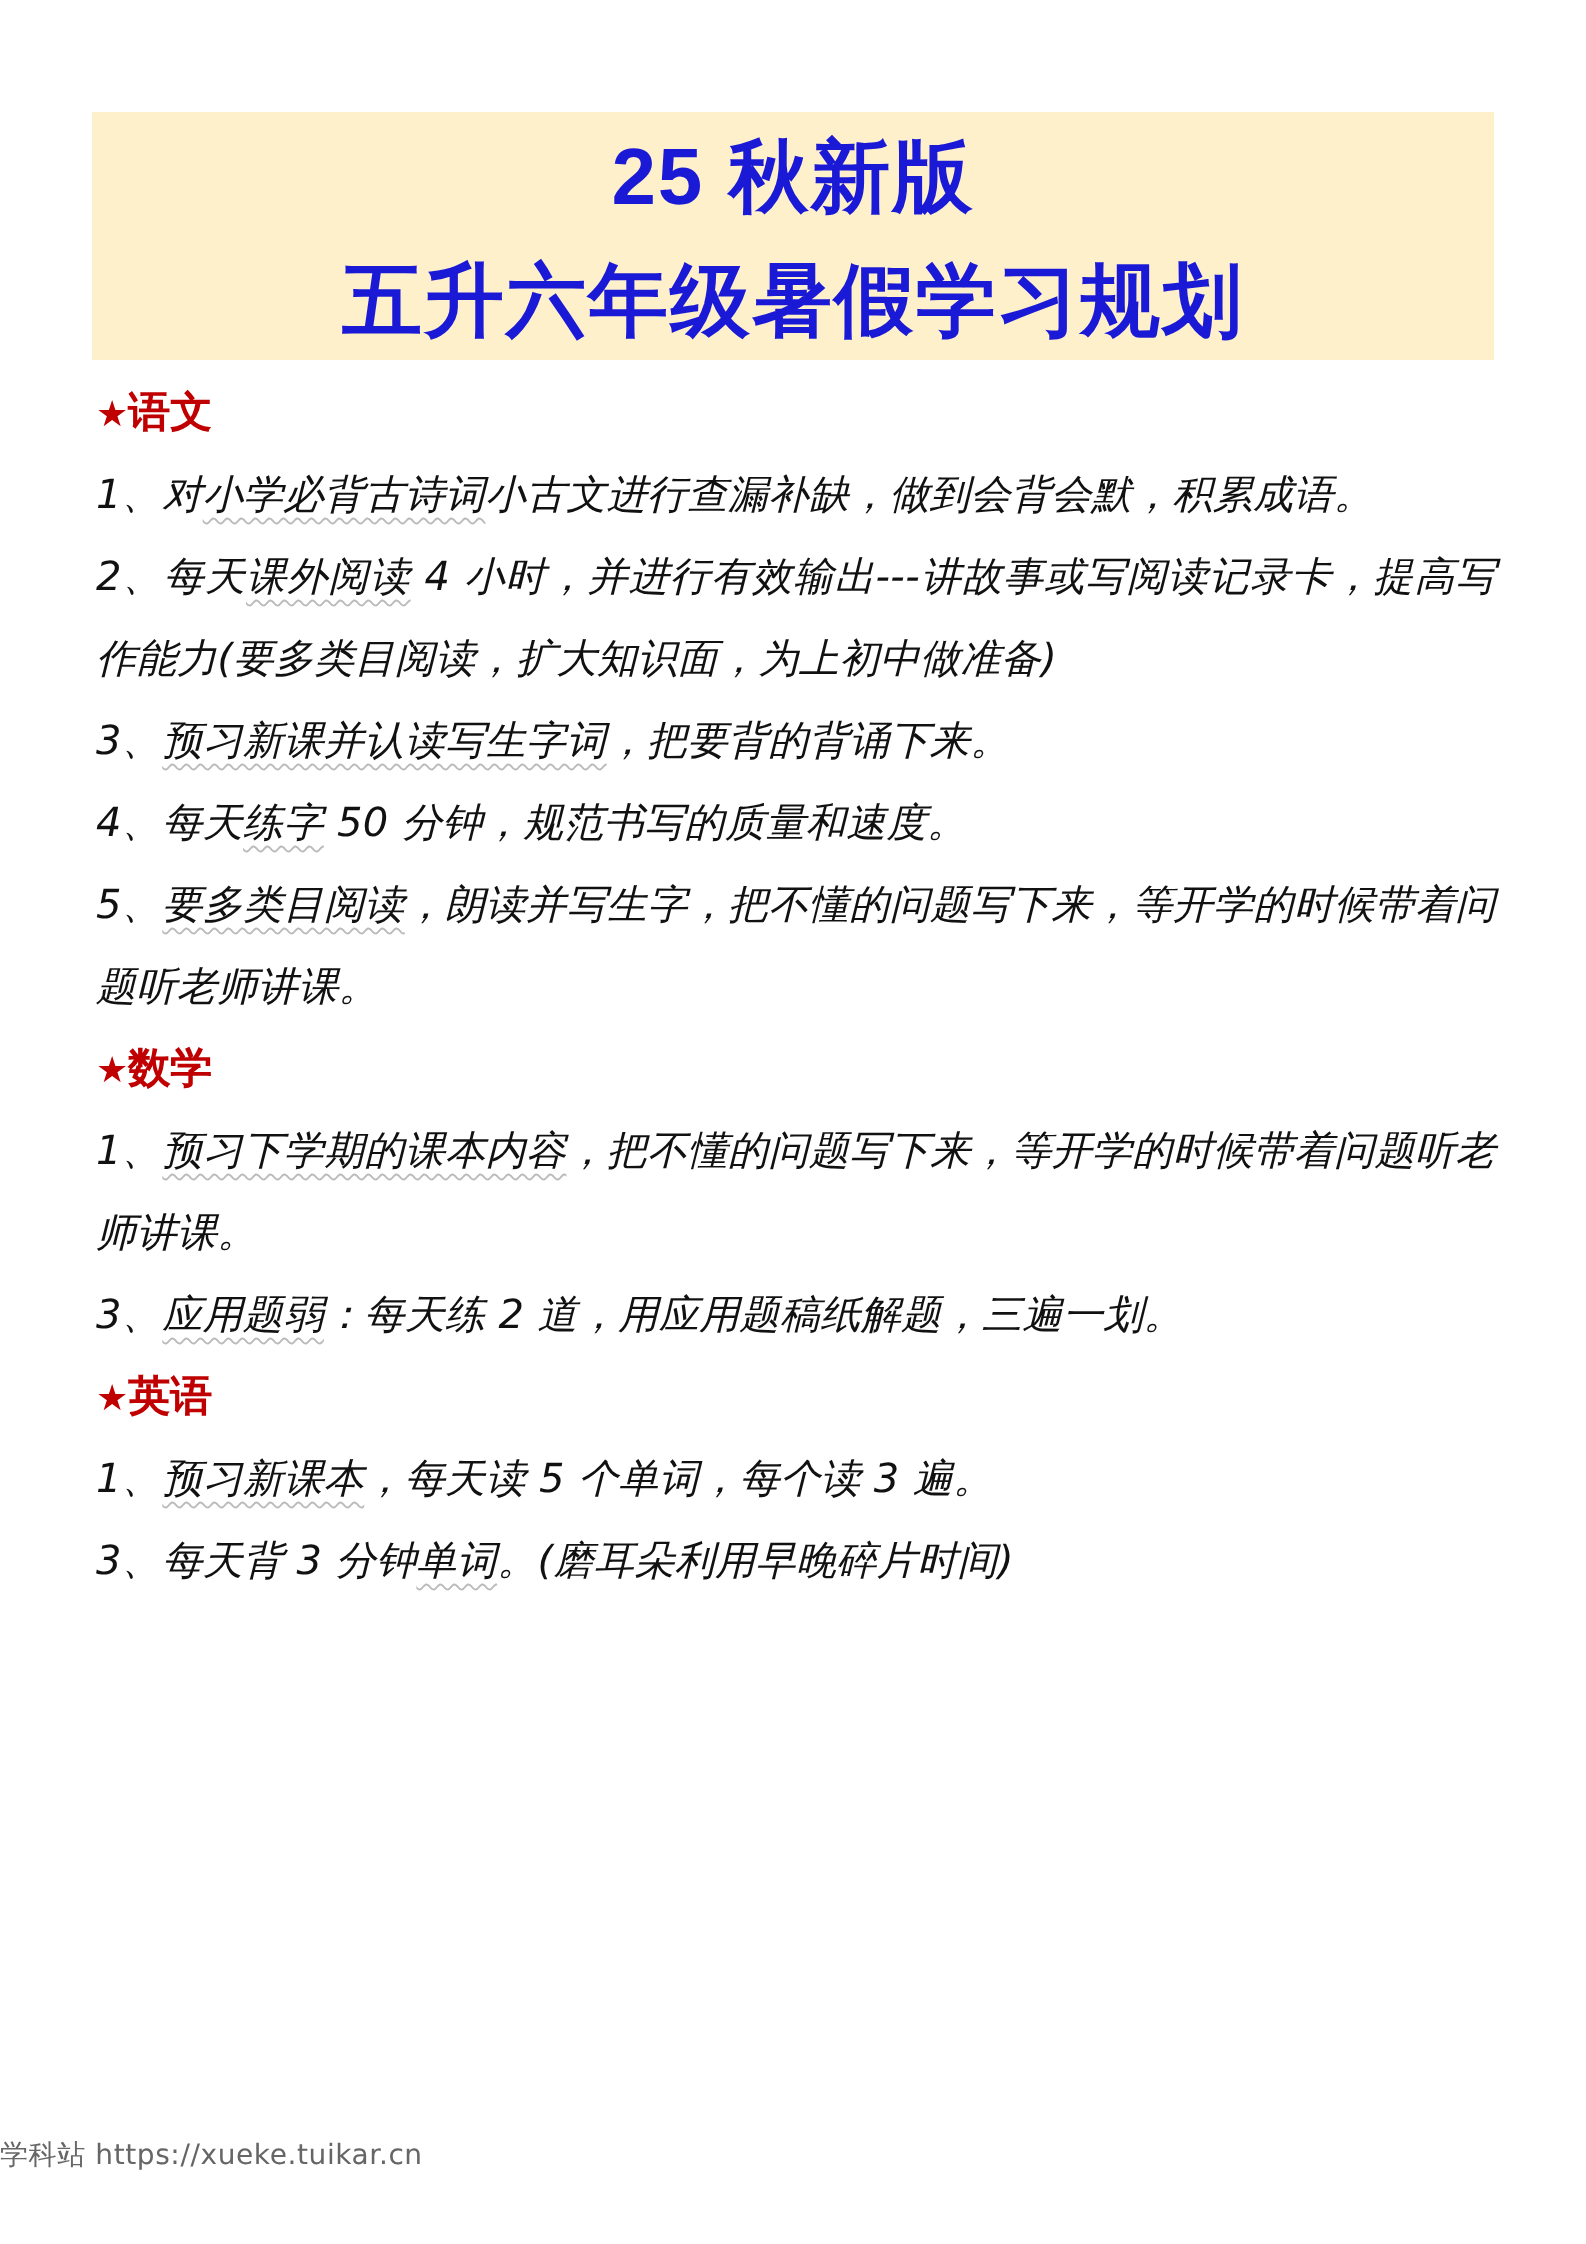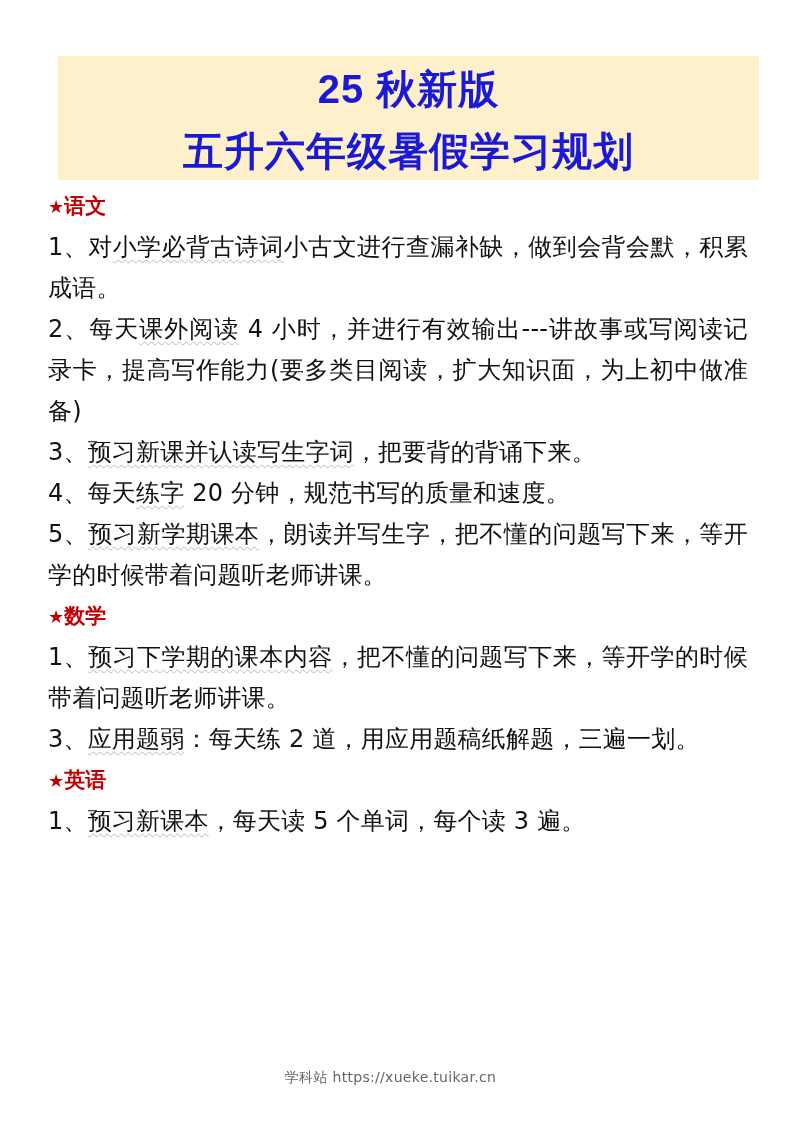--- a/index.html
+++ b/index.html
@@ -16,21 +16,20 @@
       color: #111111;
     }
     .title-box {
       position: absolute;
       left: 46px;
       top: 56px;
       width: 701px;
       height: 124px;
       background: #fff0cc;
       text-align: center;
-      margin-left: 12px;
     }
     .title-line {
       font-family: "Liberation Sans", "DejaVu Sans", sans-serif;
       font-weight: bold;
       color: #1a1ad6;
       font-size: 40px;
       line-height: 62px;
       letter-spacing: 1px;
     }
     .title-line.first {
@@ -47,40 +46,40 @@
       font-weight: bold;
       font-size: 21px;
       line-height: 41px;
       height: 41px;
     }
     .section-heading .star {
       font-size: 18px;
       margin-right: 0px;
     }
     .para {
-      font-size: 24px;
+      font-size: 20px;
       line-height: 41px;
       letter-spacing: 0.2px;
       text-align: justify;
       word-break: break-all;
+      font-style: italic;
     }
     .para .num {
       white-space: nowrap;
     }
     .squiggle {
       text-decoration: underline wavy #bbbbbb;
       text-decoration-thickness: 1px;
       text-underline-offset: 4px;
     }
     .footer {
       position: absolute;
       left: 0;
       top: 1069px;
       width: 781px;
-      text-align: center;
       font-size: 14px;
       color: #666666;
       letter-spacing: 0.3px;
     }
   </style>
 </head>
 <body>
 
 <div class="title-box">
   <div class="title-line first">25 秋新版</div>
@@ -89,34 +88,35 @@
 
 <div class="content">
 
   <div class="section">
     <div class="section-heading">
       <span class="star">★</span><span>语文</span>
     </div>
     <div class="para"><span class="num">1、</span><span>对</span><span class="squiggle">小学必背古诗词</span><span>小古文进行查漏补缺，做到会背会默，积累成语。</span></div>
     <div class="para"><span class="num">2、</span><span>每天</span><span class="squiggle">课外阅读</span><span> 4 小时，并进行有效输出---讲故事或写阅读记录卡，提高写作能力(要多类目阅读，扩大知识面，为上初中做准备)</span></div>
     <div class="para"><span class="num">3、</span><span></span><span class="squiggle">预习新课并认读写生字词</span><span>，把要背的背诵下来。</span></div>
-    <div class="para"><span class="num">4、</span><span>每天</span><span class="squiggle">练字</span><span> 20 分钟，规范书写的质量和速度。</span></div>
-    <div class="para"><span class="num">5、</span><span></span><span class="squiggle">预习新学期课本</span><span>，朗读并写生字，把不懂的问题写下来，等开学的时候带着问题听老师讲课。</span></div>
+    <div class="para"><span class="num">4、</span><span>每天</span><span class="squiggle">练字</span><span> 50 分钟，规范书写的质量和速度。</span></div>
+    <div class="para"><span class="num">5、</span><span></span><span class="squiggle">要多类目阅读</span><span>，朗读并写生字，把不懂的问题写下来，等开学的时候带着问题听老师讲课。</span></div>
   </div>
 
   <div class="section">
     <div class="section-heading">
       <span class="star">★</span><span>数学</span>
     </div>
     <div class="para"><span class="num">1、</span><span></span><span class="squiggle">预习下学期的课本内容</span><span>，把不懂的问题写下来，等开学的时候带着问题听老师讲课。</span></div>
     <div class="para"><span class="num">3、</span><span></span><span class="squiggle">应用题弱</span><span>：每天练 2 道，用应用题稿纸解题，三遍一划。</span></div>
   </div>
 
   <div class="section">
     <div class="section-heading">
       <span class="star">★</span><span>英语</span>
     </div>
     <div class="para"><span class="num">1、</span><span></span><span class="squiggle">预习新课本</span><span>，每天读 5 个单词，每个读 3 遍。</span></div>
+    <div class="para"><span class="num">3、</span><span>每天背 3 分钟</span><span class="squiggle">单词</span><span>。(磨耳朵利用早晚碎片时间)</span></div>
   </div>
 
 </div>
 
 <div class="footer">学科站 https://xueke.tuikar.cn</div>
 
 </body></html>

